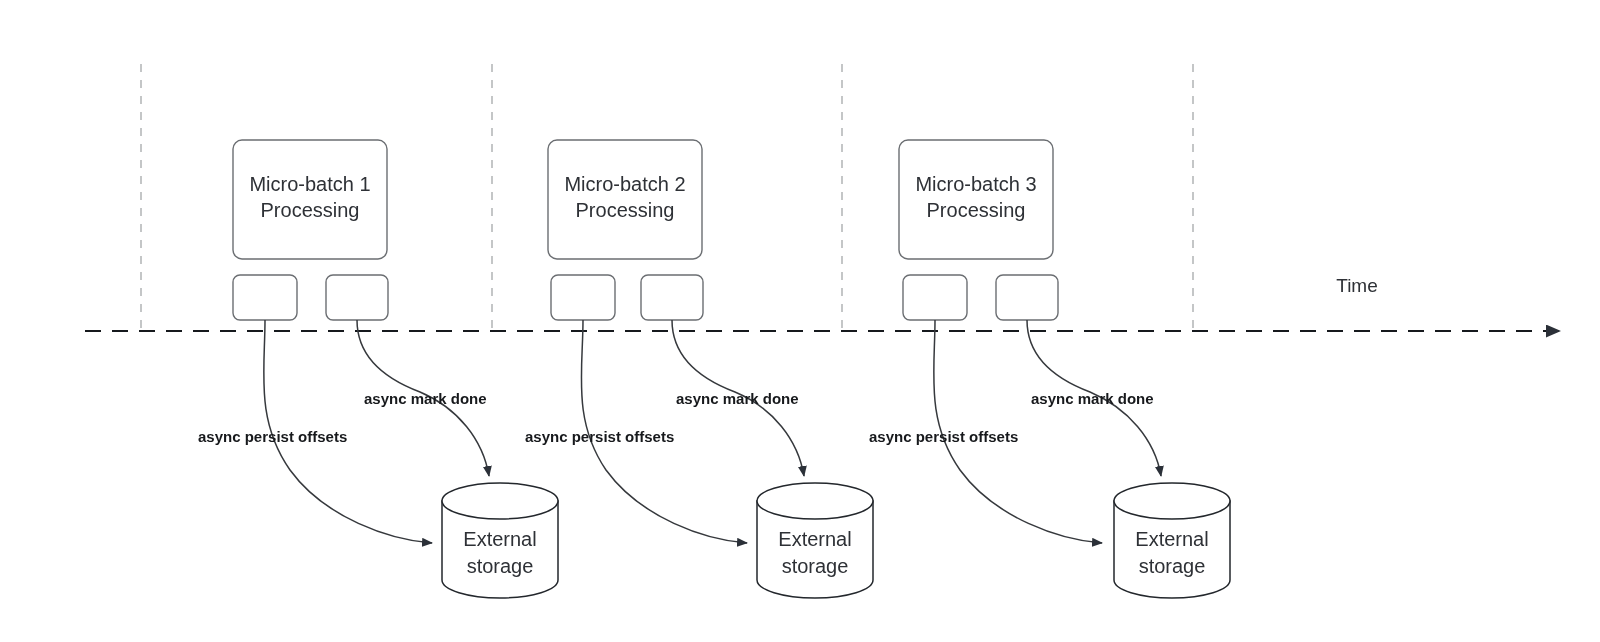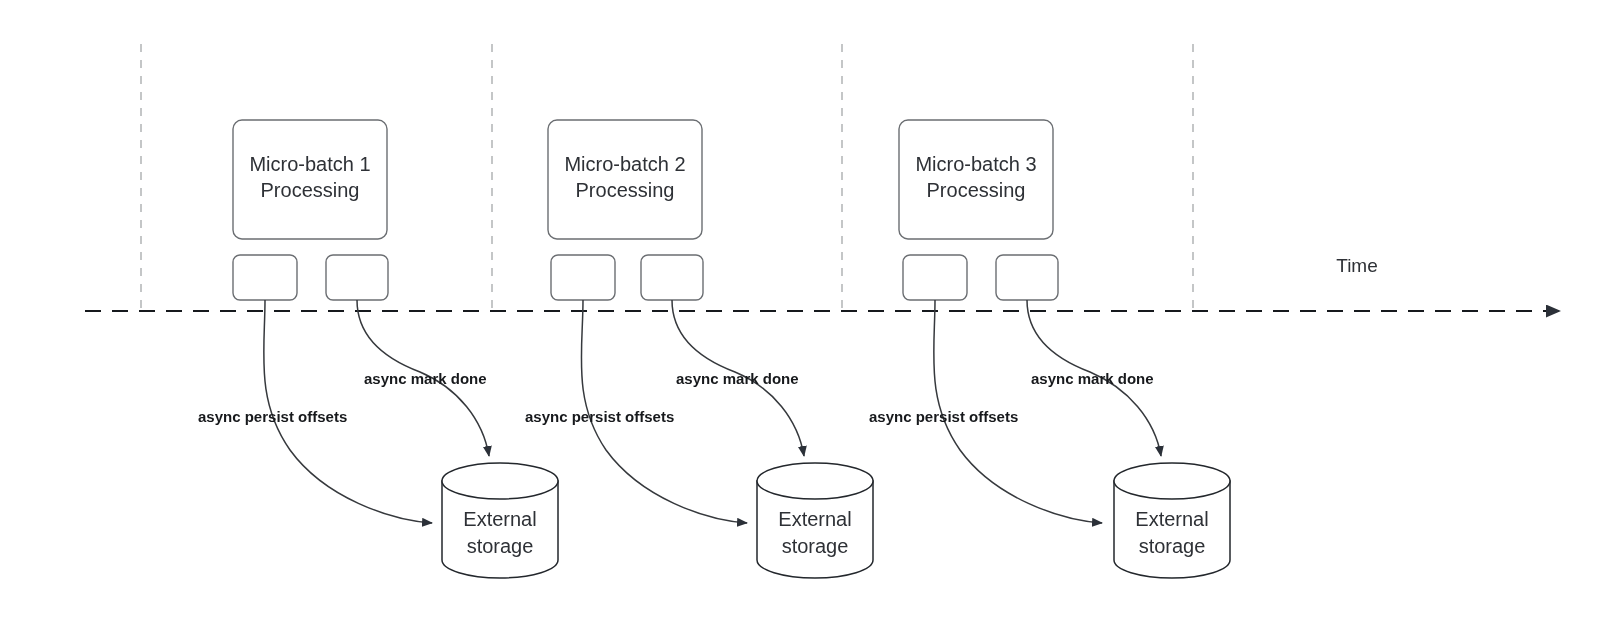--- a/index.html
+++ b/index.html
@@ -11,20 +11,21 @@
     width: 1600px;
     height: 642px;
     overflow: hidden;
     font-family: "Liberation Sans", sans-serif;
   }
   #canvas {
     position: relative;
     width: 1600px;
     height: 518px;
     background: #ffffff;
+    margin-top: 20px;
   }
   svg.diagram {
     position: absolute;
     top: 0;
     left: 0;
     width: 1600px;
     height: 642px;
   }
   .shape-stroke {
     fill: #ffffff;

